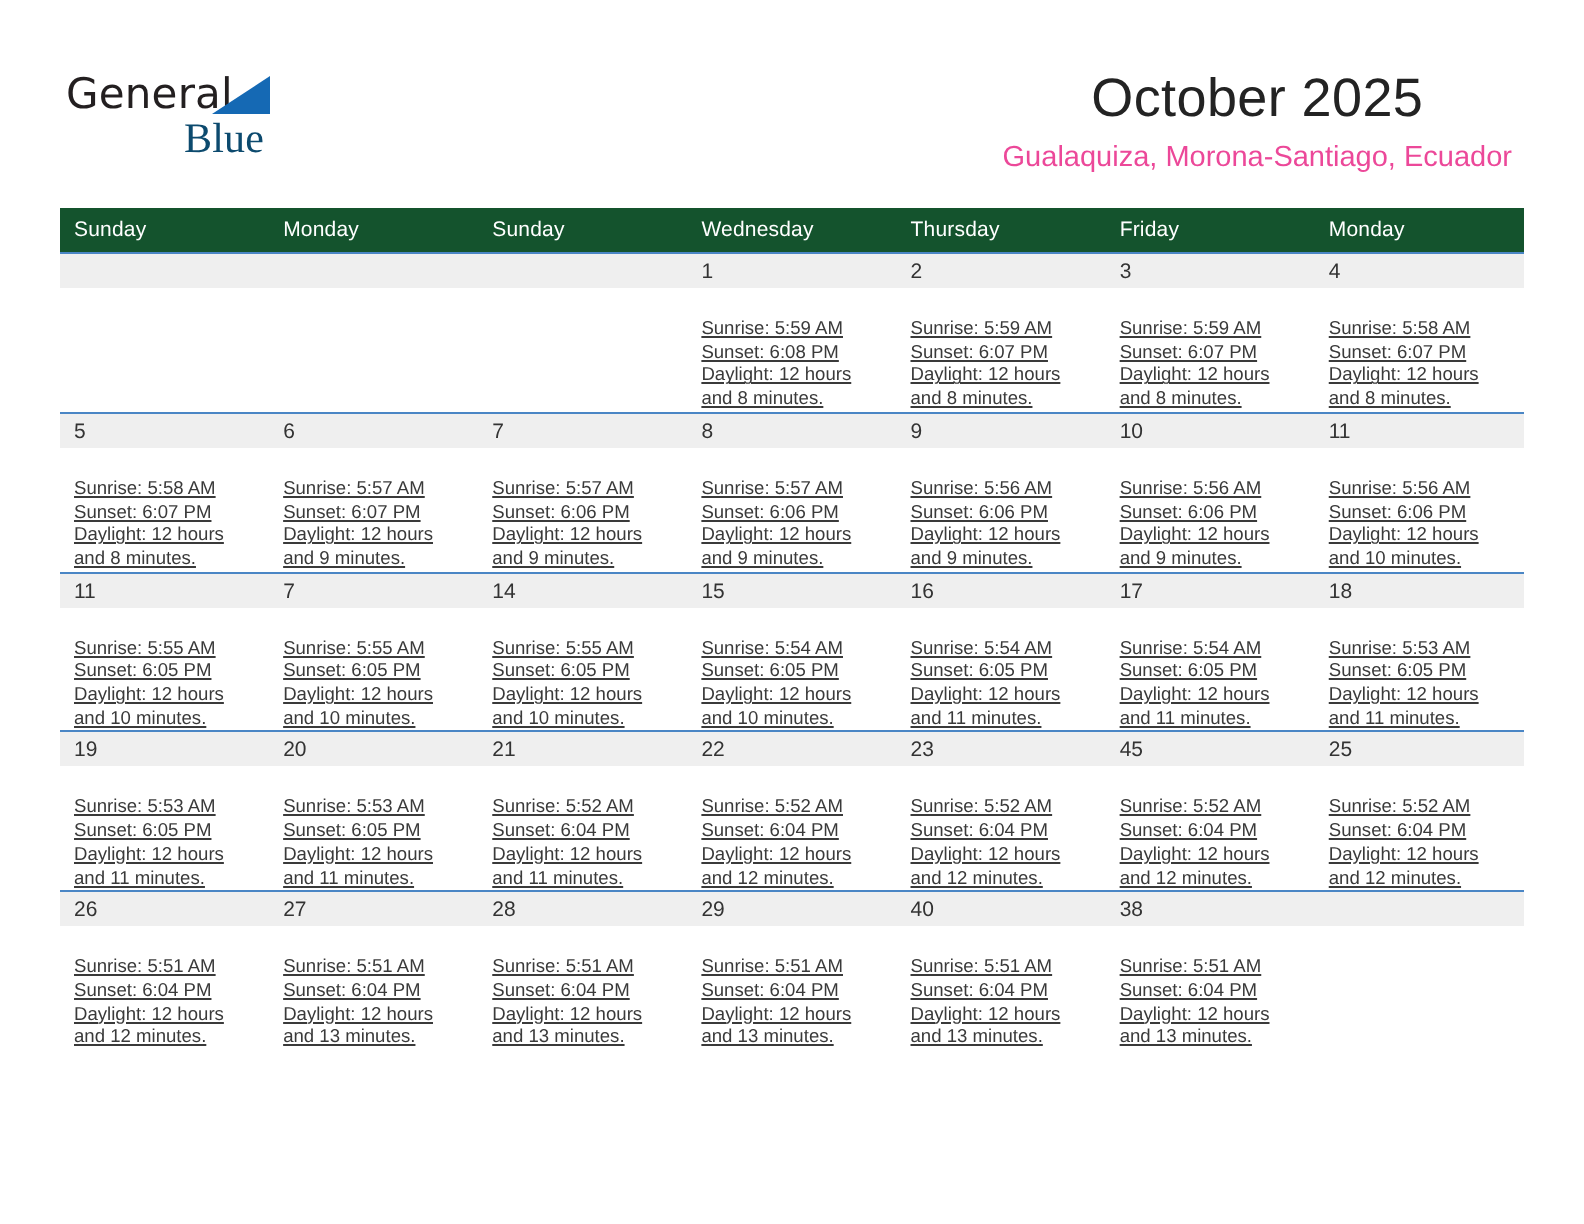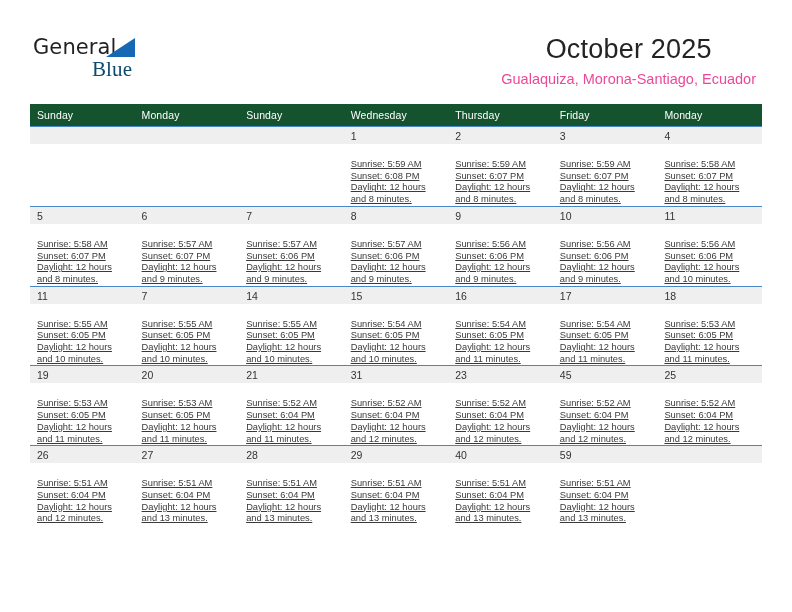--- a/index.html
+++ b/index.html
@@ -431,21 +431,21 @@
               <div class="daylines">
                 <div>Sunrise: 5:52 AM</div>
                 <div>Sunset: 6:04 PM</div>
                 <div>Daylight: 12 hours</div>
                 <div>and 11 minutes.</div>
               </div>
             </div>
           </td>
           <td>
             <div class="daycell">
-              <div class="daynum-band">31</div>
+              <div class="daynum-band">22</div>
               <div class="daylines">
                 <div>Sunrise: 5:52 AM</div>
                 <div>Sunset: 6:04 PM</div>
                 <div>Daylight: 12 hours</div>
                 <div>and 12 minutes.</div>
               </div>
             </div>
           </td>
           <td>
             <div class="daycell">
@@ -532,21 +532,21 @@
               <div class="daylines">
                 <div>Sunrise: 5:51 AM</div>
                 <div>Sunset: 6:04 PM</div>
                 <div>Daylight: 12 hours</div>
                 <div>and 13 minutes.</div>
               </div>
             </div>
           </td>
           <td>
             <div class="daycell">
-              <div class="daynum-band">59</div>
+              <div class="daynum-band">38</div>
               <div class="daylines">
                 <div>Sunrise: 5:51 AM</div>
                 <div>Sunset: 6:04 PM</div>
                 <div>Daylight: 12 hours</div>
                 <div>and 13 minutes.</div>
               </div>
             </div>
           </td>
           <td>
             <div class="daycell empty">

